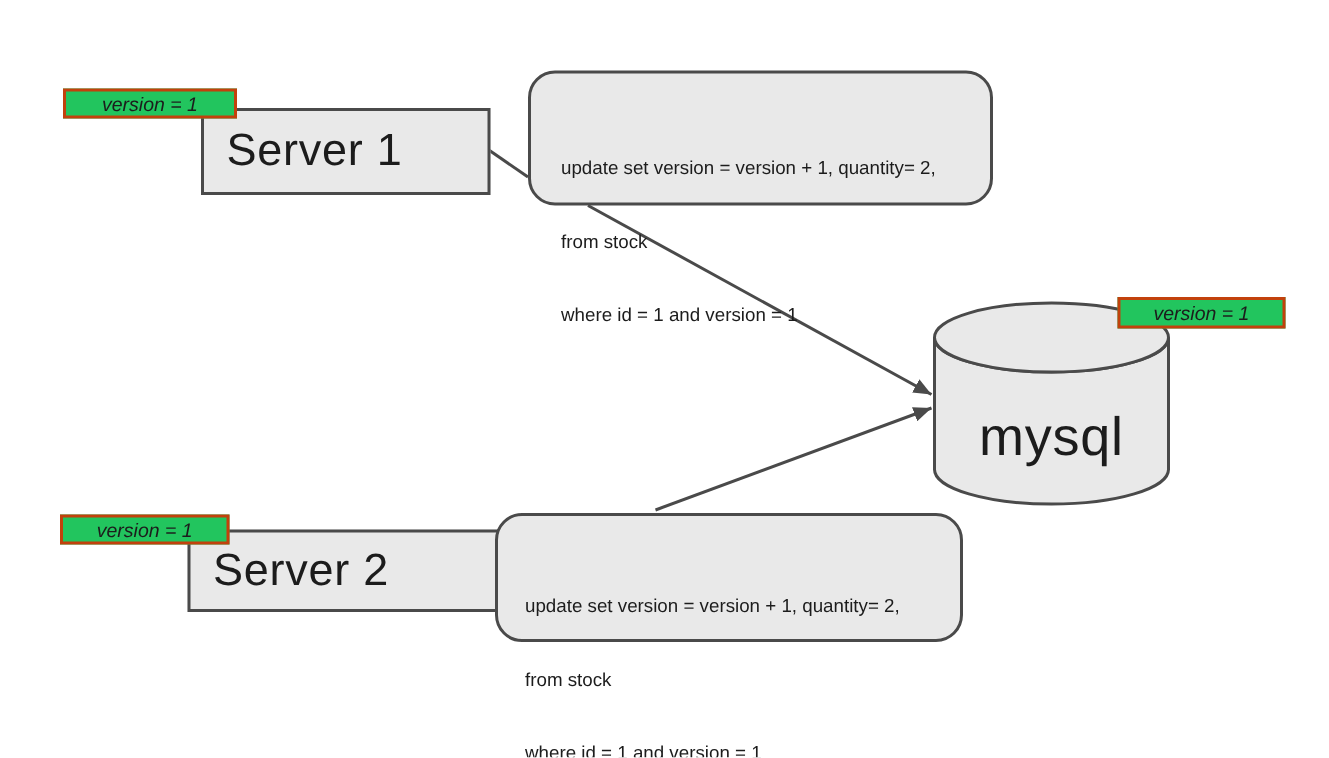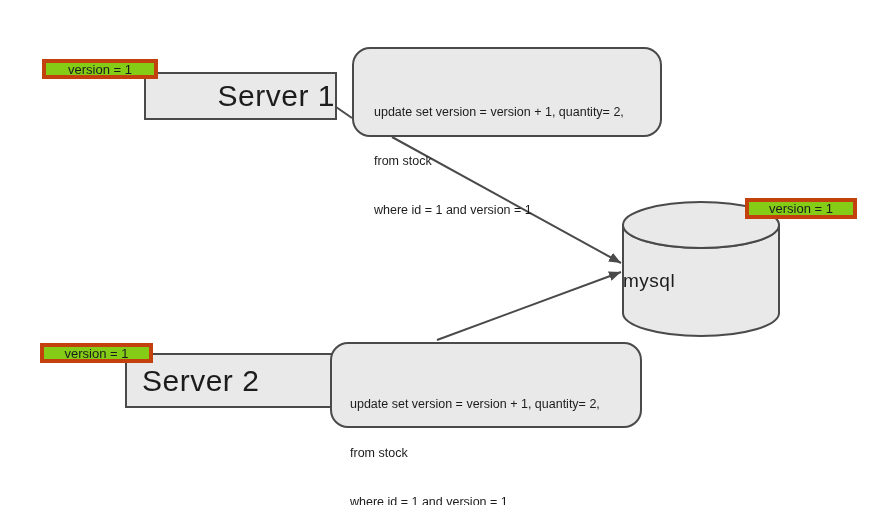--- a/index.html
+++ b/index.html
@@ -37,32 +37,34 @@
     border: 2px solid #4a4a4a;
     border-radius: 18px;
     font-size: 12.5px;
     line-height: 16px;
   }
   .query .qline { white-space: nowrap; margin-top: 33px; }
   .tag {
     position: absolute;
     z-index: 3;
     box-sizing: border-box;
-    background: #84cc16;
-    border: 4px solid #c2410c;
+    background: #22c55e;
+    border: 2px solid #c2410c;
     display: flex;
     align-items: center;
     justify-content: center;
     font-size: 13px;
+    font-style: italic;
   }
   .db-label {
     position: absolute;
     z-index: 2;
     width: 156px;
-    font-size: 19px;
+    text-align: center;
+    font-size: 36px;
     letter-spacing: 0.5px;
   }
 </style>
 </head>
 <body>
 
 <div class="canvas">
 
   <svg class="layer-svg" width="886" height="505" viewBox="0 0 886 505">
     <defs>
@@ -76,21 +78,21 @@
 
     <line x1="392" y1="137" x2="621" y2="263" stroke="#4a4a4a" stroke-width="2" marker-end="url(#arrowhead)"></line>
     <line x1="437" y1="340" x2="621" y2="272" stroke="#4a4a4a" stroke-width="2" marker-end="url(#arrowhead)"></line>
 
     <g>
       <path d="M623,225 L623,313 A78,23 0 0,0 779,313 L779,225 A78,23 0 0,1 623,225 Z" fill="#e9e9e9" stroke="#4a4a4a" stroke-width="2"></path>
       <ellipse cx="701" cy="225" rx="78" ry="23" fill="#e9e9e9" stroke="#4a4a4a" stroke-width="2"></ellipse>
     </g>
   </svg>
 
-  <div class="server" style="left:144px; top:72px; width:193px; height:48px;justify-content:flex-end;">
+  <div class="server" style="left:134px; top:72px; width:193px; height:58px;">
     <span>Server 1</span>
   </div>
   <div class="tag" style="left:42px; top:59px; width:116px; height:20px;">version = 1</div>
 
   <div class="query" style="left:352px; top:47px; width:310px; height:90px; padding:22px 0 0 20px;">
     <div class="qline">update set version = version + 1, quantity= 2,</div>
     <div class="qline">from stock</div>
     <div class="qline">where id = 1 and version = 1</div>
   </div>
 

